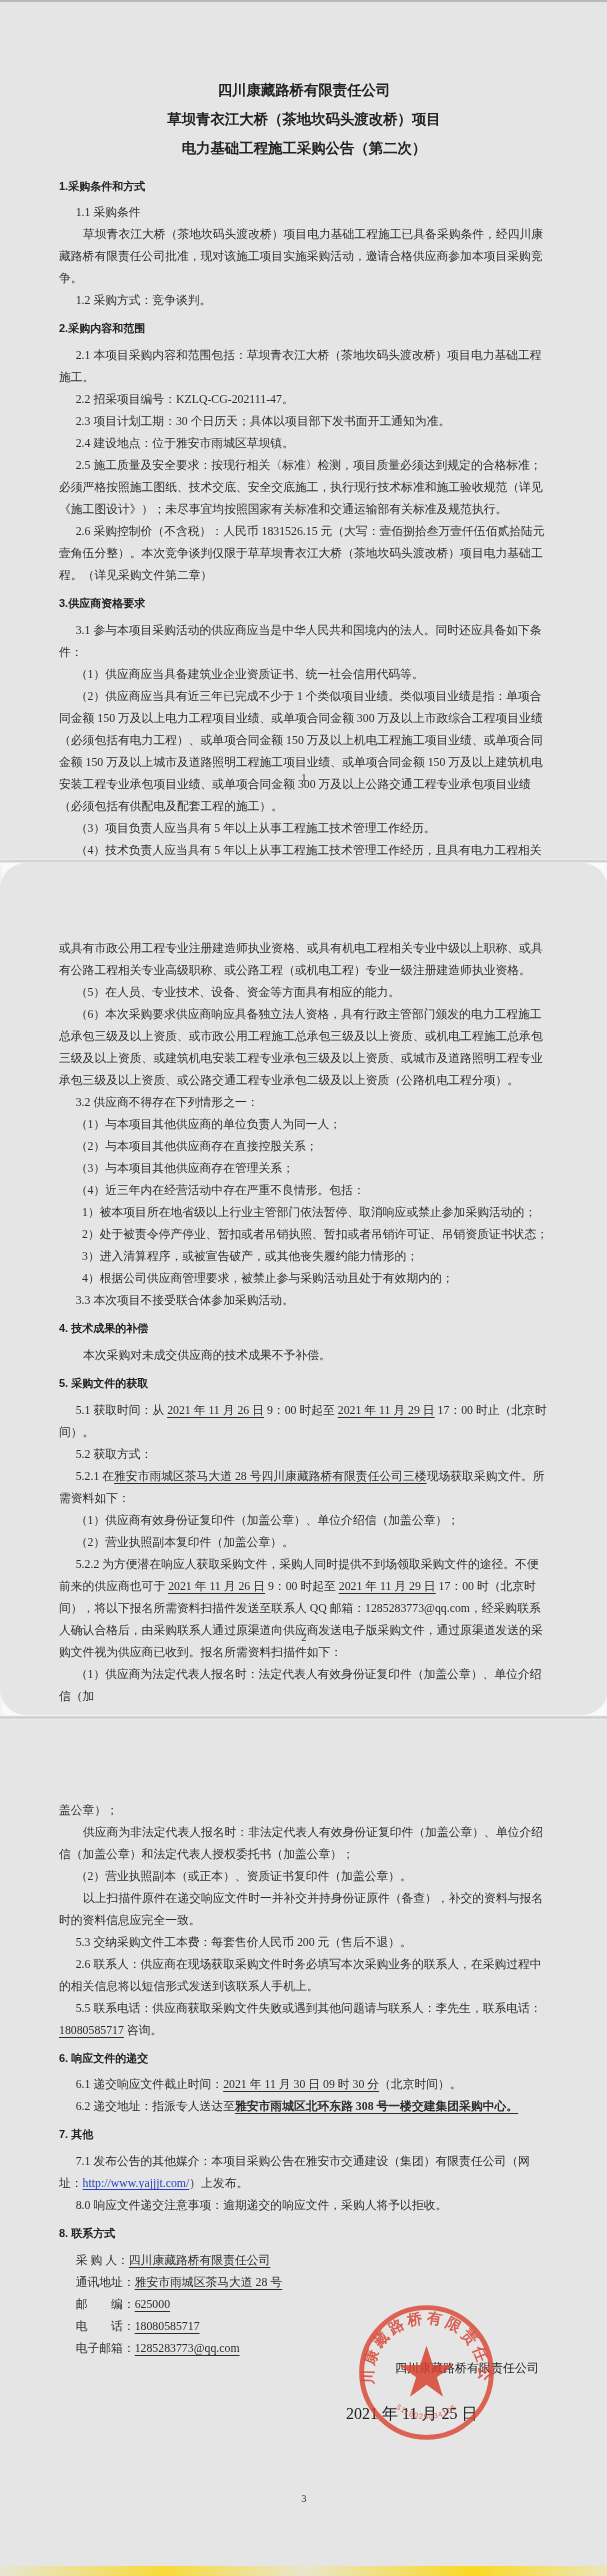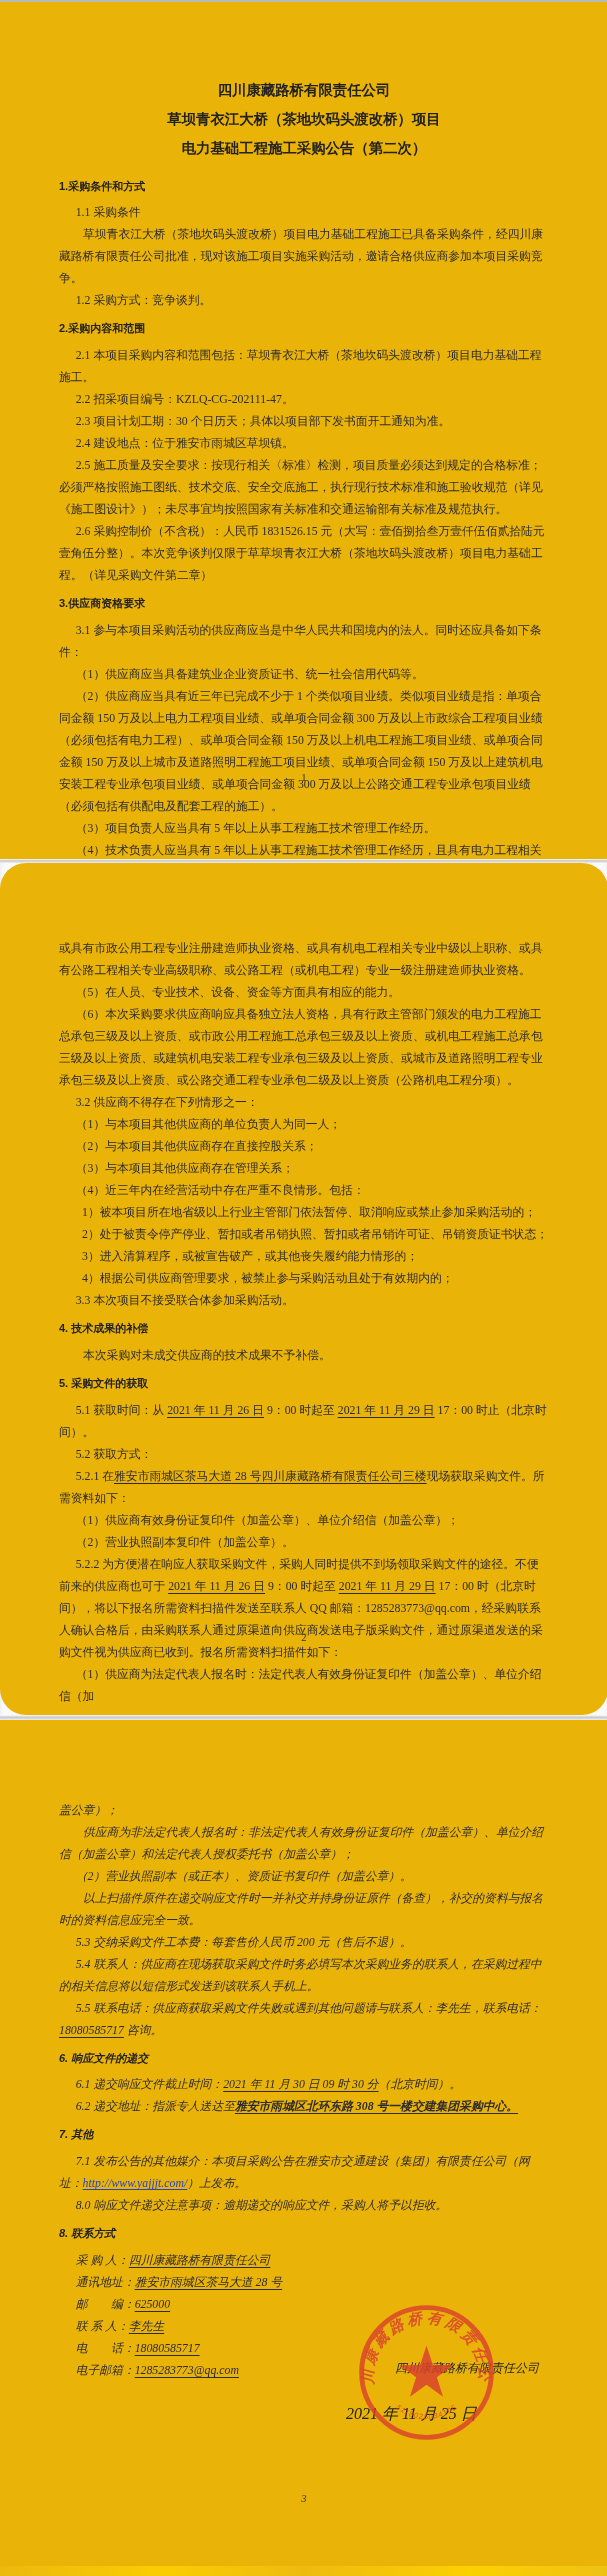--- a/index.html
+++ b/index.html
@@ -1,19 +1,19 @@
 <!DOCTYPE html>
 <html style="font-size:12px"><head>
 <meta charset="utf-8">
 <style>
   html,body{margin:0;padding:0;background:#e9e9e9;}
   #scan{width:608px;margin:0 auto;background:#fbfafb;position:relative;
         box-shadow:inset 0 0 4.6px rgba(0,0,0,.08);}
   .top-edge{height:1.5px;background:#b9b9b9;}
-  .page{position:relative;width:608px;overflow:hidden;background:#eab308;}
+  .page{position:relative;width:608px;overflow:hidden;background:#e5e5e5;}
   .page-seam{height:4.6px;background:linear-gradient(#ffffff,#c9c7c9 45%,#efeef0);}
   .content{padding:0 59px;font-family:"Liberation Serif","DejaVu Serif",serif;
            font-size:11.8px;line-height:22px;color:#2e2c2f;}
   .title{font-family:"Liberation Sans","DejaVu Sans",sans-serif;font-weight:bold;
          font-size:14.4px;line-height:29px;text-align:center;color:#222;}
   .titles{padding-top:74px;}
   .h{font-family:"Liberation Sans","DejaVu Sans",sans-serif;font-weight:bold;
      font-size:11px;line-height:23px;color:#232323;margin:6px 0 3.8px;}
   .sub{text-indent:16.7px;}       
   .par{text-indent:24px;}       
@@ -93,40 +93,39 @@
       <div class="q">（1）供应商有效身份证复印件（加盖公章）、单位介绍信（加盖公章）；</div>
       <div class="q">（2）营业执照副本复印件（加盖公章）。</div>
       <div class="sub"><span>5.2.2 为方便潜在响应人获取采购文件，采购人同时提供不到场领取采购文件的途径。不便前来的供应商也可于 </span><span class="u">2021 年 11 月 26 日</span><span> 9：00 时起至 </span><span class="u">2021 年 11 月 29 日</span><span> 17：00 时（北京时间），将以下报名所需资料扫描件发送至联系人 QQ 邮箱：1285283773@qq.com，经采购联系人确认合格后，由采购联系人通过原渠道向供应商发送电子版采购文件，通过原渠道发送的采购文件视为供应商已收到。报名所需资料扫描件如下：</span></div>
       <div class="q">（1）供应商为法定代表人报名时：法定代表人有效身份证复印件（加盖公章）、单位介绍信（加</div>
     </div>
     <div class="pageno" style="top:769px;">2</div>
   </div>
 
   <div class="page-seam"></div>
 
-  <div class="page" style="height:856px;font-style:italic;">
+  <div class="page" style="height:856px;">
     <div class="content" style="padding-top:79px;">
       <div class="cont">盖公章）；</div>
       <div class="par">供应商为非法定代表人报名时：非法定代表人有效身份证复印件（加盖公章）、单位介绍信（加盖公章）和法定代表人授权委托书（加盖公章）；</div>
       <div class="q">（2）营业执照副本（或正本）、资质证书复印件（加盖公章）。</div>
       <div class="par">以上扫描件原件在递交响应文件时一并补交并持身份证原件（备查），补交的资料与报名时的资料信息应完全一致。</div>
       <div class="sub">5.3 交纳采购文件工本费：每套售价人民币 200  元（售后不退）。</div>
-      <div class="sub">5.4 联系人：供应商在现场获取采购文件时务必填写本次采购业务的联系人，在采购过程中的相关信息将以短信形式发送到该联系人手机上。</div>
+      <div class="sub">2.6 联系人：供应商在现场获取采购文件时务必填写本次采购业务的联系人，在采购过程中的相关信息将以短信形式发送到该联系人手机上。</div>
       <div class="sub"><span>5.5 联系电话：供应商获取采购文件失败或遇到其他问题请与联系人：李先生，联系电话：</span><span class="u">18080585717</span><span> 咨询。</span></div>
       <div class="h">6. 响应文件的递交</div>
       <div class="sub"><span>6.1 递交响应文件截止时间：</span><span class="u">2021 年 11 月 30 日 09 时 30 分</span><span>（北京时间）。</span></div>
       <div class="sub"><span>6.2 递交地址：指派专人送达至</span><span class="bu">雅安市雨城区北环东路 308 号一楼交建集团采购中心。</span></div>
       <div class="h">7. 其他</div>
       <div class="sub"><span>7.1 发布公告的其他媒介：本项目采购公告在雅安市交通建设（集团）有限责任公司（网址：</span><span class="link">http://www.yajjjt.com/</span><span>）上发布。</span></div>
       <div class="sub">8.0 响应文件递交注意事项：逾期递交的响应文件，采购人将予以拒收。</div>
       <div class="h">8. 联系方式</div>
       <div class="sub contact-row"><span>采  购  人：</span><span class="u">四川康藏路桥有限责任公司</span></div>
       <div class="sub contact-row"><span>通讯地址：</span><span class="u">雅安市雨城区茶马大道 28 号</span></div>
       <div class="sub contact-row"><span>邮　　编：</span><span class="u">625000</span></div>
-      <div class="sub contact-row"><span>联 系 人：</span><span class="u">李先生</span></div>
       <div class="sub contact-row"><span>电　　话：</span><span class="u">18080585717</span></div>
       <div class="sub contact-row"><span>电子邮箱：</span><span class="u">1285283773@qq.com</span></div>
     </div>
 
     <div class="sig-company">四川康藏路桥有限责任公司</div>
     <div class="sig-date">2021 年 11 月 25 日</div>
 
     <svg class="seal" width="141" height="141" viewBox="0 0 200 200">
       <defs>
         <path id="sealTop" d="M 24,106 A 76,76 0 1 1 176,106" fill="none"></path>

